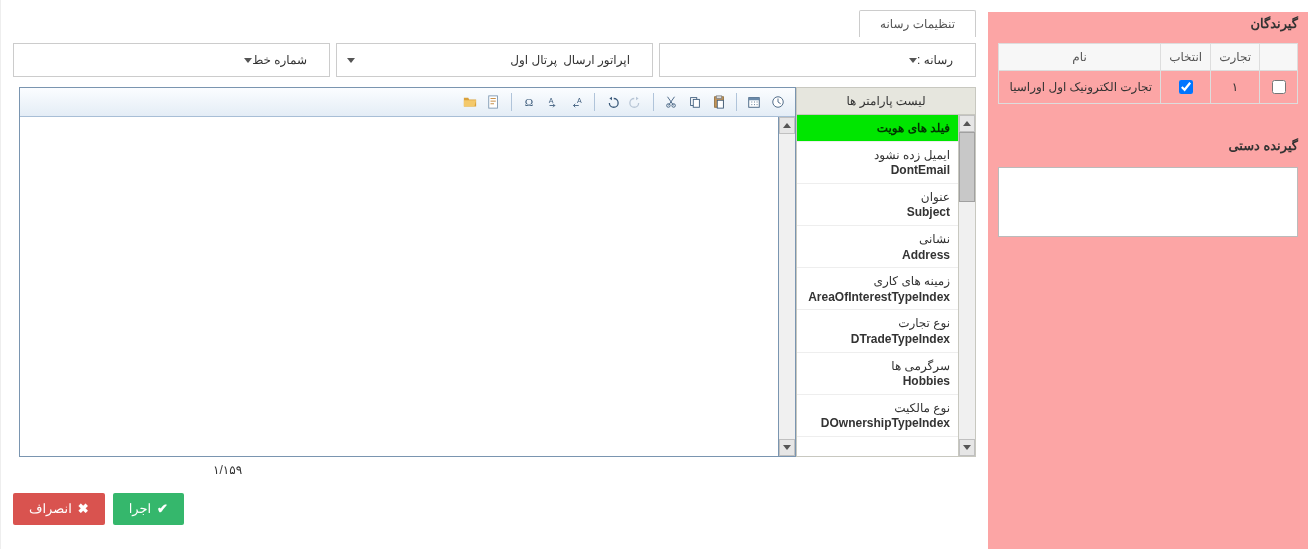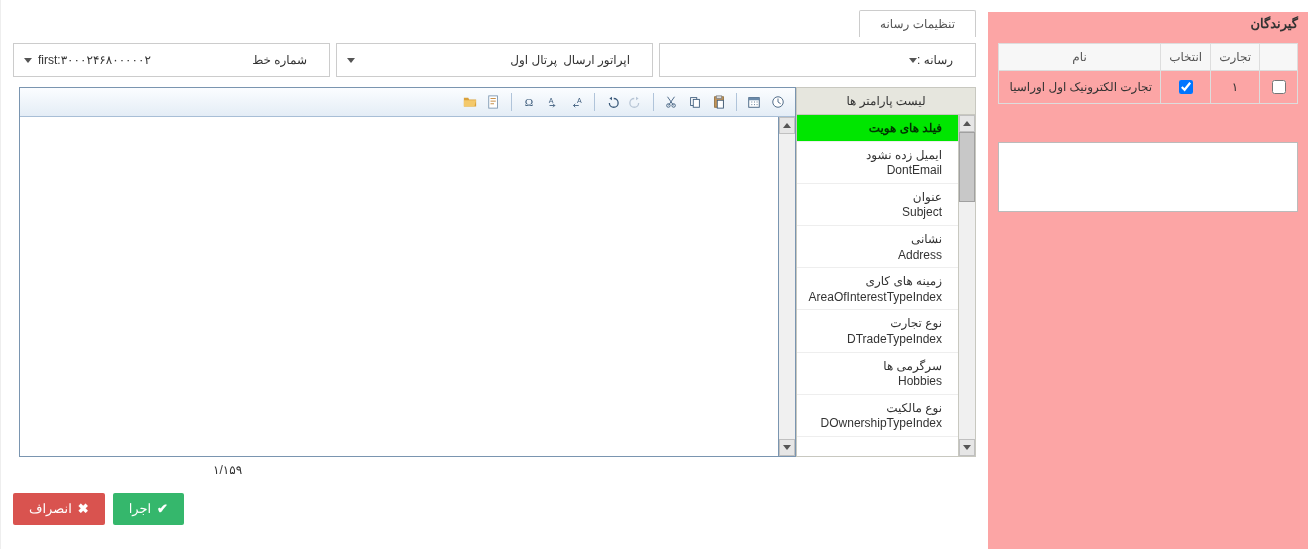--- a/index.html
+++ b/index.html
@@ -23,23 +23,23 @@
   .selectors-row { display:flex; direction:rtl; margin:6px 12px 0; gap:6px; align-items:center;}
   .sel-group { display:flex; align-items:center; border:1px solid #ccc; height:34px; padding:0 10px; flex:1; background:#fff;}
   .sel-group .label { color:#333; margin-inline-start:12px; white-space:nowrap;}
   .sel-group .value { flex:1; text-align:left; direction:ltr; color:#333; padding:0 6px;}
   .sel-group .arrow { width:0; height:0; border-left:4px solid transparent; border-right:4px solid transparent; border-top:5px solid #555;}
   .content-row { display:flex; direction:rtl; margin:10px 12px 0; gap:0; height:370px; }
 
   .param-panel { width:180px; background:#fca5a5; border:1px solid #c8c8c0; display:flex; flex-direction:column;}
   .param-title { background:#e6e6de; padding:6px 8px; text-align:center; font-size:12px; border-bottom:1px solid #c8c8c0;}
   .param-list { flex:1; overflow:auto; background:#fff;}
-  .param-item { padding:6px 16px 4px; border-bottom:1px solid #eee; text-align:right; line-height:1.3;}
+  .param-item { padding:6px 8px 4px; border-bottom:1px solid #eee; text-align:right; line-height:1.3;}
   .param-item .fa{ display:block;}
-  .param-item .en{ direction:ltr; text-align:center; color:#333; font-family:Arial, sans-serif;}
+  .param-item .en{ direction:ltr; text-align:center; color:#333; font-family:Arial, sans-serif;font-weight:bold;}
   .param-item.highlight { background:#00e600; color:#003300; font-weight:bold;}
   .param-item.highlight .fa { color:#003300;}
   .param-scroll-track{ width:17px; background:#f0f0f0; border-inline-end:1px solid #c8c8c0;}
   .param-wrap{ display:flex; flex:1;}
   .param-scroll-btn{ height:17px; background:#e6e6e6; border:1px solid #c0c0c0; display:flex; align-items:center; justify-content:center;}
   .param-scroll-thumb{ height:70px; background:#c8c8c8; border:1px solid #a0a0a0; margin-top:0;}
   .tri-up{ width:0;height:0;border-left:4px solid transparent;border-right:4px solid transparent;border-bottom:5px solid #555;}
   .tri-down{ width:0;height:0;border-left:4px solid transparent;border-right:4px solid transparent;border-top:5px solid #555;}
 
   .editor-panel { flex:1; border:1px solid #7a95b0; display:flex; flex-direction:column; margin-inline-end:6px;}
@@ -82,20 +82,21 @@
           <tr>
             <td style="width:28px;"><input type="checkbox" style=""></td>
             <td style="width:34px;">۱</td>
             <td style="width:40px;"><input type="checkbox" checked="" style=""></td>
             <td class="name-cell">تجارت الکترونیک اول اوراسیا</td>
           </tr>
         </tbody>
     </table>
 
     <div style="height:30px"></div>
+    <div class="section-title">گیرنده دستی</div>
     <div class="manual-box">
       <textarea class="manual-textarea" value="" style=""></textarea>
     </div>
   </div>
 
   <div class="main">
     <div class="tab">
       <span>تنظیمات رسانه</span>
     </div>
 
@@ -104,21 +105,20 @@
         <span class="label">رسانه :</span>
         <span class="arrow"></span>
       </div>
       <div class="sel-group">
         <span class="label">اپراتور ارسال</span>
         <span class="value" style="text-align:right; direction:rtl;">پرتال اول</span>
         <span class="arrow"></span>
       </div>
       <div class="sel-group">
         <span class="label">شماره خط</span>
-        <span class="value">first:۳۰۰۰۲۴۶۸۰۰۰۰۰۲</span>
         <span class="arrow"></span>
       </div>
     </div>
 
     <div class="content-row">
 
       <div class="param-panel">
         <div class="param-title">لیست پارامتر ها</div>
         <div class="param-wrap">
           <div class="param-scroll-track" style="display: flex; flex-direction: column;">

